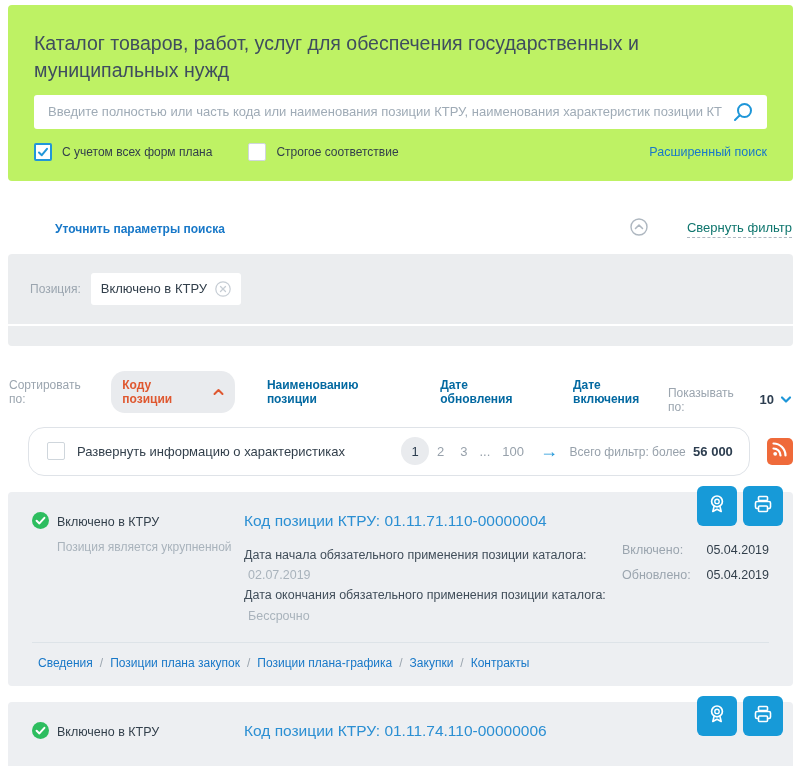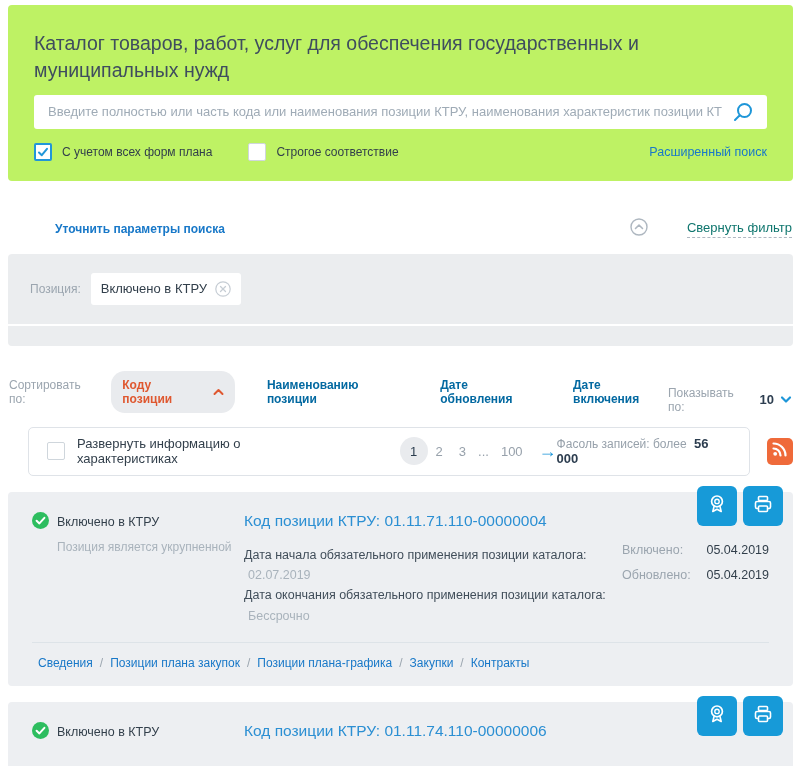--- a/index.html
+++ b/index.html
@@ -46,21 +46,21 @@
   .sort-chip { background: #e9ebee; border-radius: 14px; padding: 7px 11px; display: flex; align-items: center; cursor: pointer; }
   .sort-chip-text { color: #df5830; font-weight: 700; }
   .sort-chip svg { margin-left: 11px; }
   .sort-link { color: #0369a1; font-weight: 700; text-decoration: none; margin-left: 32px; cursor: pointer; }
   .per-page-wrap { margin-left: auto; display: flex; align-items: center; margin-top: 16px; }
   .per-page-label { color: #9ba5af; }
   .per-page-value { color: #2d3e50; font-weight: 700; font-size: 13px; margin: 0 6px 0 9px; cursor: pointer; }
 
   
   .list-bar-row { display: flex; align-items: center; margin: 13px 0 0 20px; }
-  .list-bar { width: 744px; height: 49px; background: #fff; border: 1px solid #dfe3e8; border-radius: 5px;
+  .list-bar { width: 744px; height: 49px; background: #fff; border: 1px solid #dfe3e8; border-radius: 16px;
     display: flex; align-items: center; padding: 0 16px 0 18px; }
   .expand-label { font-size: 13px; color: #323f4b; margin-left: 12px; }
   .pagination { display: flex; align-items: center; margin-left: 56px; }
   .pg { font-size: 13px; color: #97a1ab; padding: 0 8px; cursor: pointer; }
   .pg.active { width: 28px; height: 28px; border-radius: 50%; background: #e9ebee; color: #2c3d4f;
     display: flex; align-items: center; justify-content: center; padding: 0; cursor: default; }
   .pg.ellipsis { cursor: default; padding: 0 4px; }
   .pg-arrow { color: #1e96d8; font-size: 18px; font-weight: 700; margin-left: 8px; cursor: pointer; }
   .total-wrap { margin-left: auto; font-size: 12px; color: #97a1ab; }
   .total-value { color: #2c3d4f; font-size: 13px; font-weight: 700; margin-left: 4px; }
@@ -187,21 +187,21 @@
       </label>
       <div class="pagination">
         <span class="pg active">1</span>
         <span class="pg">2</span>
         <span class="pg">3</span>
         <span class="pg ellipsis">...</span>
         <span class="pg">100</span>
         <span class="pg-arrow">→</span>
       </div>
       <div class="total-wrap">
-        <span>Фасоль записей: более</span>
+        <span>Всего фильтр: более</span>
         <span class="total-value">56 000</span>
       </div>
     </div>
     <button class="rss-btn">
       <span>
         <svg width="15" height="15" viewBox="0 0 15 15" fill="none">
           <circle cx="3.2" cy="11.8" r="1.9" fill="#ffffff"></circle>
           <path d="M1.5 6.5 A7 7 0 0 1 8.5 13.5" stroke="#ffffff" stroke-width="2.2" fill="none" stroke-linecap="round"></path>
           <path d="M1.5 1.5 A12 12 0 0 1 13.5 13.5" stroke="#ffffff" stroke-width="2.2" fill="none" stroke-linecap="round"></path>
         </svg>

